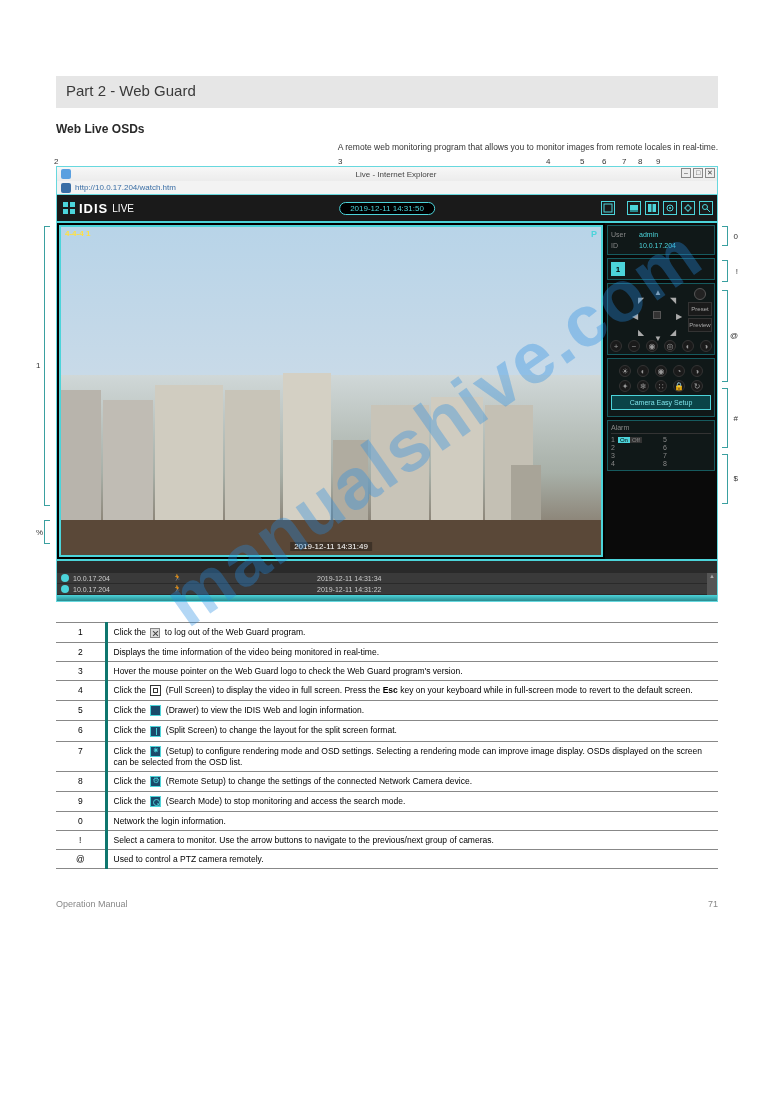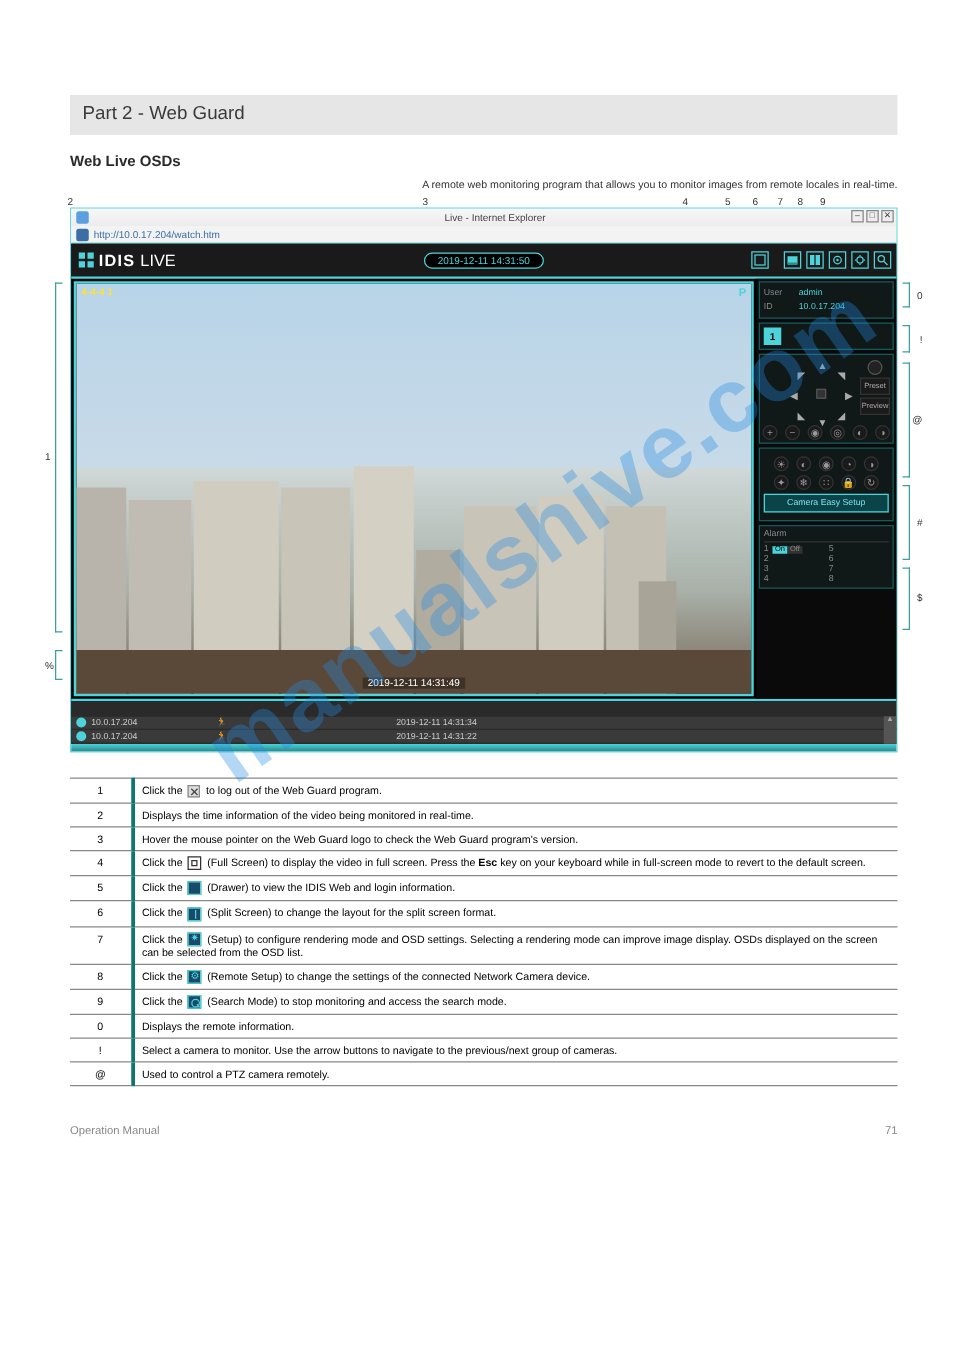--- a/index.html
+++ b/index.html
@@ -21,21 +21,21 @@
   .ie-winbtns { position:absolute; right:2px; top:1px; display:flex; gap:2px; }
   .ie-winbtn { width:10px; height:10px; border:1px solid #888; font-size:7px; text-align:center; line-height:8px; background:#eee; }
   .ie-addr { height: 14px; background:#f3f3f3; display:flex; align-items:center; font-size:8px; color:#3a6ea5; padding:0 4px; border-bottom:1px solid #67d8de; }
   .ie-addr .e { width:10px; height:10px; background:#3a6ea5; border-radius:2px; margin-right:4px; }
 
   .app { background:#000; position:relative; }
   .app-bar { height: 26px; background:#1a1a1a; display:flex; align-items:center; padding:0 6px; position:relative; }
   .logo-dots { width:12px; height:12px; display:grid; grid-template-columns:repeat(2,5px); grid-gap:2px; margin-right:4px; }
   .logo-dots span { width:5px; height:5px; background:#4cd4da; }
   .logo-text { font-size:13px; font-weight:bold; color:#fff; letter-spacing:1px; }
-  .logo-live { font-size:13px; color:#fff; margin-left:4px; }
+  .logo-live { font-size:10px; color:#fff; margin-left:4px; }
   .ts-pill { position:absolute; left:50%; transform:translateX(-50%); background:#000; border:1px solid #4cd4da; border-radius:8px; padding:1px 10px; color:#4cd4da; font-size:8px; }
   .toolbar-r { position:absolute; right:4px; display:flex; align-items:center; gap:4px; }
   .tb-sq { width:14px; height:14px; border:1px solid #4cd4da; display:flex; align-items:center; justify-content:center; }
   .tb-svg { width:10px; height:10px; }
 
   .app-body { display:flex; background:#000; border-top:2px solid #4cd4da; border-bottom:2px solid #4cd4da; }
   .video-area { flex:1; position:relative; border:2px solid #4cd4da; margin:2px; height:332px; overflow:hidden; }
   .sky { position:absolute; inset:0; background: linear-gradient(#b8d4e8 0%, #c8dae8 45%, #d0d8d8 45%, #a8b0a8 75%, #7a6858 100%); }
   .bldg { position:absolute; bottom:0; background:#c8c0b0; }
   .bldg.b1 { left:0; width:40px; height:165px; background:#b8b4ac; }
@@ -410,21 +410,21 @@
   <tr>
           <td class="num">8</td>
           <td class="txt">Click the <span class="ic ic-sq-blue remote"></span> (Remote Setup) to change the settings of the connected Network Camera device.</td>
         </tr>
   <tr>
           <td class="num">9</td>
           <td class="txt">Click the <span class="ic ic-sq-blue search"></span> (Search Mode) to stop monitoring and access the search mode.</td>
         </tr>
   <tr>
           <td class="num">0</td>
-          <td class="txt">Displays the remote information.</td>
+          <td class="txt">Network the login information.</td>
         </tr>
   <tr>
           <td class="num">!</td>
           <td class="txt">Select a camera to monitor. Use the arrow buttons to navigate to the previous/next group of cameras.</td>
         </tr>
   <tr>
           <td class="num">@</td>
           <td class="txt">Used to control a PTZ camera remotely.</td>
         </tr>
 </tbody>

